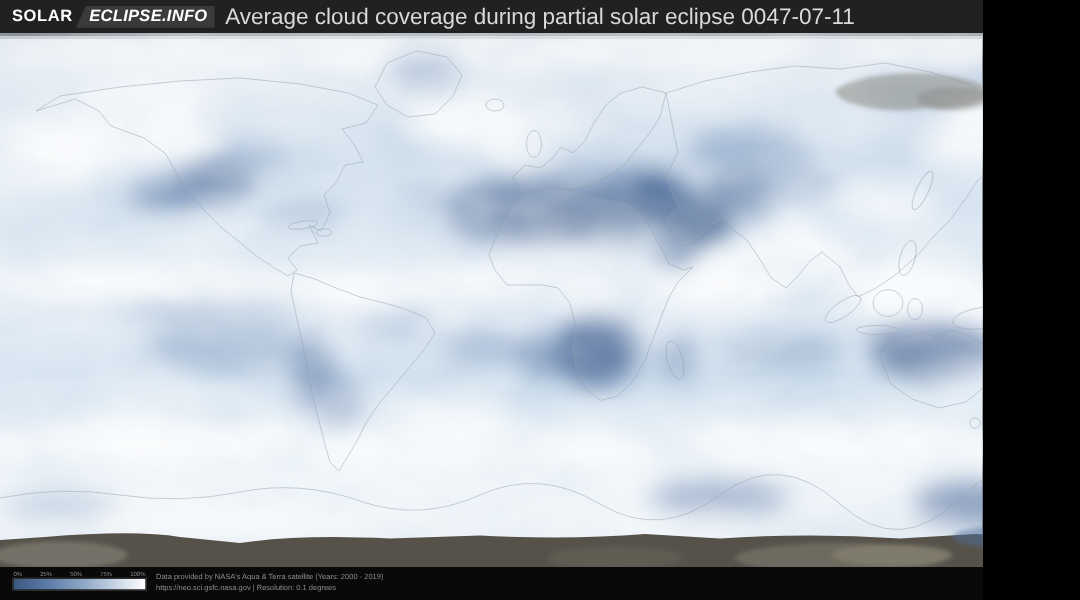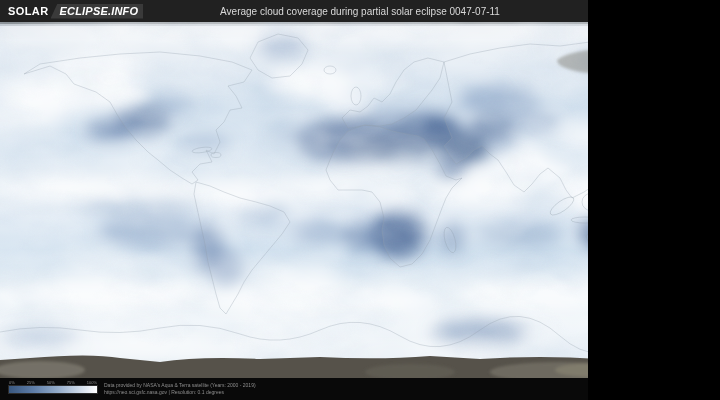--- a/index.html
+++ b/index.html
@@ -1,36 +1,36 @@
 <!DOCTYPE html>
 <html><head>
 <meta charset="utf-8">
 <style>
   html,body{margin:0;padding:0;background:#000;}
   .app{
-    position:relative;width:588px;height:400px;overflow:hidden;
+    position:relative;width:655px;height:400px;overflow:hidden;
     background:#0a0a0a;font-family:"Liberation Sans",sans-serif;
     -webkit-font-smoothing:antialiased;
   }
   
   .topbar{
     position:absolute;top:0;left:0;width:720px;height:22px;
     background:#212121;display:flex;align-items:center;z-index:5;
   }
   .logo{display:flex;align-items:center;margin-left:8px;cursor:pointer;}
   .logo-part1{color:#fff;font-weight:bold;font-size:11px;letter-spacing:.4px;}
   .logo-part2{
     background:#3a3a3a;color:#fff;font-weight:bold;font-size:11px;letter-spacing:.2px;
     padding:1px 5px 2px 9px;margin-left:2px;
     clip-path:polygon(7px 0,100% 0,100% 100%,0 100%);
     font-style:italic;
   }
   .map-title{
     position:absolute;left:0;right:0;text-align:center;
-    font-size:10px;color:#d9d9d9;pointer-events:none;
+    font-size:15px;color:#d9d9d9;pointer-events:none;
   }
   
   .map-wrap{position:absolute;top:22px;left:0;width:720px;height:356px;}
   .map-wrap svg{display:block;}
   
   .footer{
     position:absolute;bottom:0;left:0;width:720px;height:22px;background:#090909;z-index:5;
   }
   .legend{position:absolute;left:9px;top:3px;width:88px;}
   .legend-ticks{

